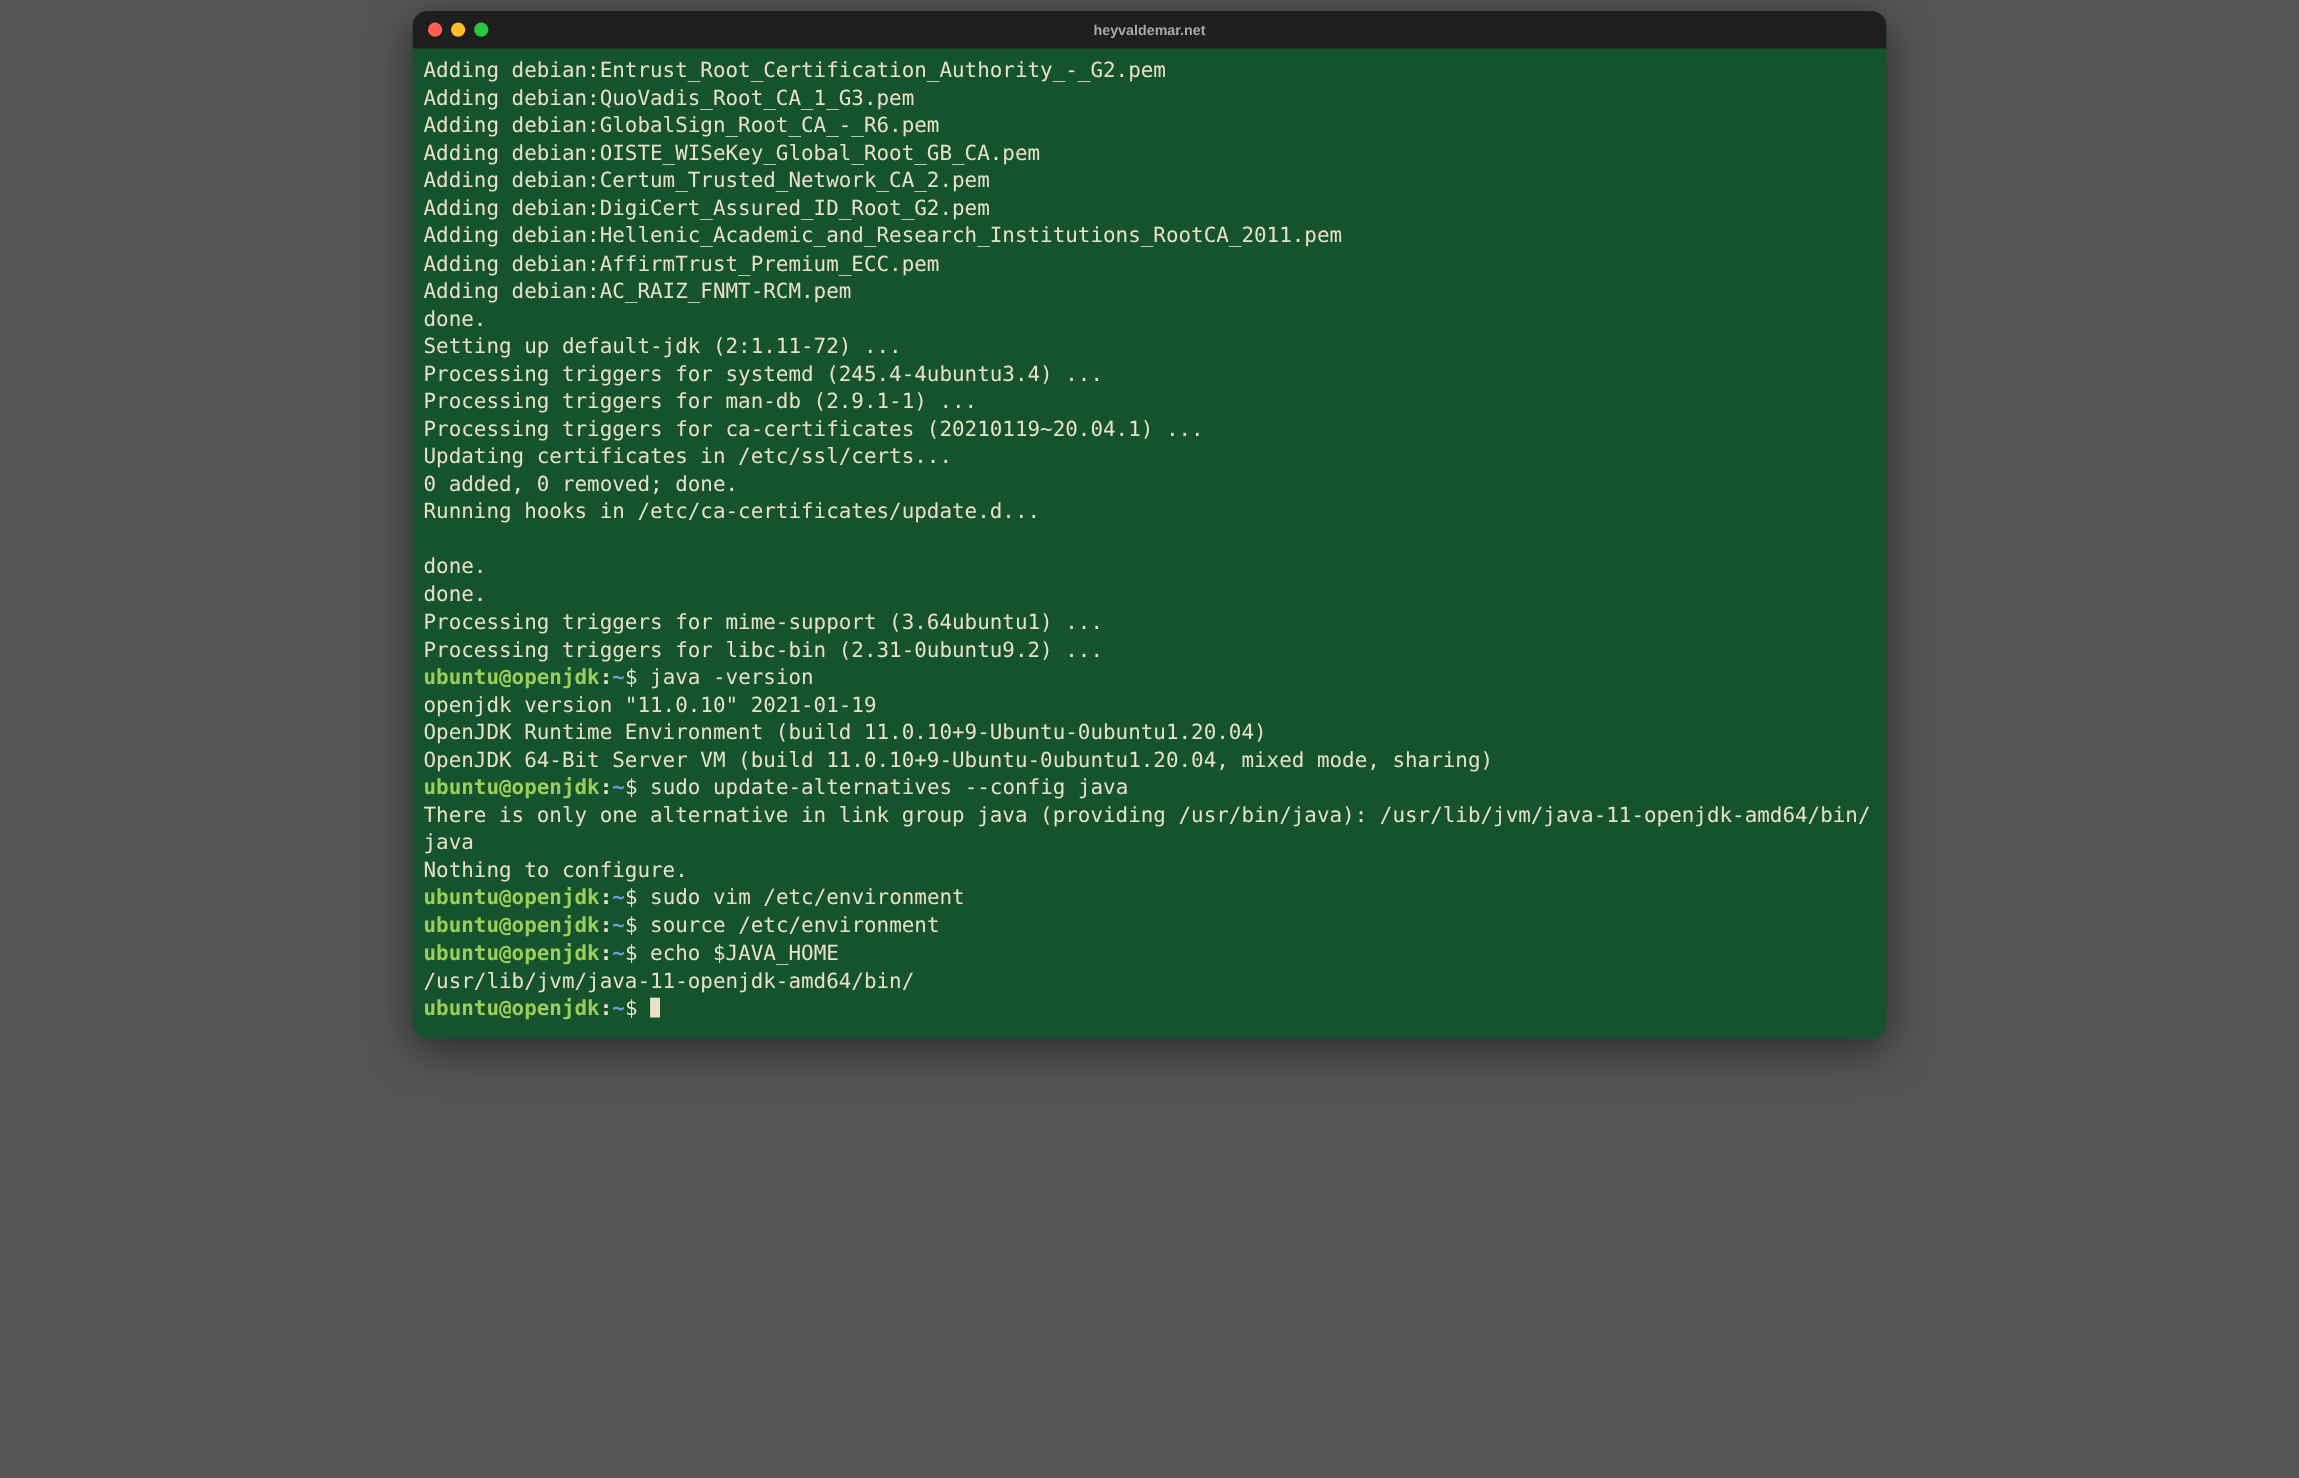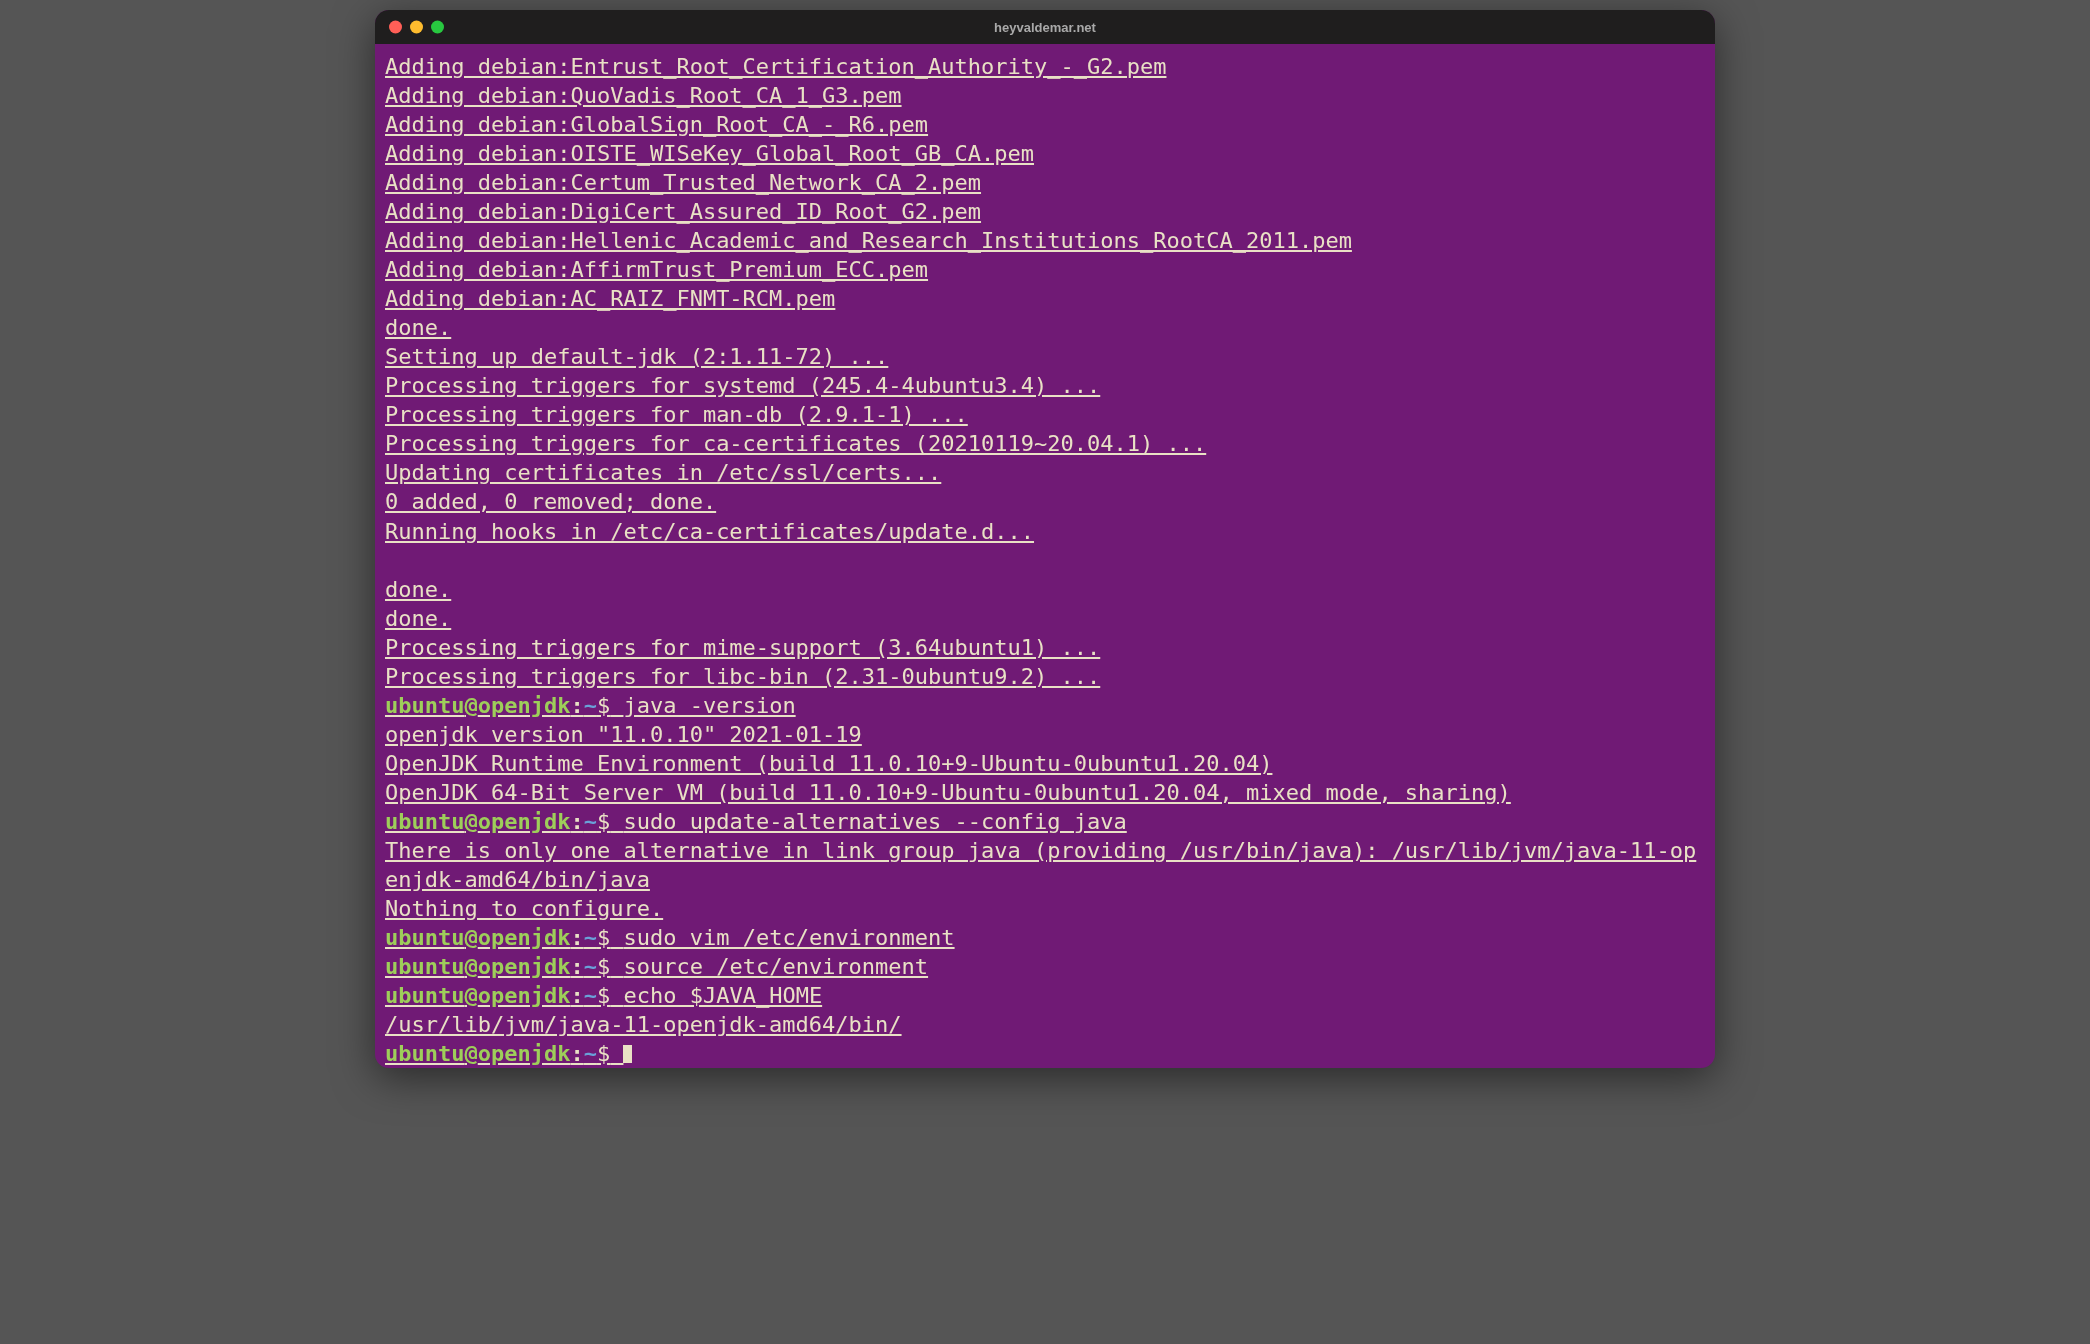--- a/index.html
+++ b/index.html
@@ -5,21 +5,21 @@
   html, body {
     margin: 0;
     padding: 0;
     background: #555;
     width: 100%;
     height: 100%;
   }
   .window {
     width: 1340px;
     margin: 10px auto;
-    background: #701a75;
+    background: #14532d;
     border-radius: 14px;
     box-shadow: 0 10px 40px rgba(0,0,0,.5);
     overflow: hidden;
     font-family: "Menlo", "Consolas", "DejaVu Sans Mono", monospace;
   }
   .titlebar {
     position: relative;
     height: 34px;
     display: flex;
     align-items: center;
@@ -38,27 +38,26 @@
   .dot.red    { background: #ff5f57; }
   .dot.yellow { background: #febc2e; }
   .dot.green  { background: #28c840; }
   .title {
     color: #a9a9a9;
     font-size: 13px;
     font-family: -apple-system, "Helvetica Neue", sans-serif;
     font-weight: 600;
   }
   .term {
-    padding: 8px 10px 0 10px;
+    padding: 8px 10px 14px 10px;
     white-space: pre-wrap;
     word-break: break-all;
-    font-size: 22px;
+    font-size: 19px;
     line-height: 1.32;
     color: #e9e1c5;
-    text-decoration: underline;
   }
   .term .user  { color: #9ece5a; font-weight: bold; }
   .term .host  { color: #9ece5a; font-weight: bold; }
   .term .colon { color: #e9e1c5; font-weight: bold; }
   .term .path  { color: #6aa1d8; font-weight: bold; }
   .term .dollar{ color: #e9e1c5; }
   .term .cmd   { color: #e9e1c5; }
   .cursor {
     display: inline-block;
     width: 9px;

